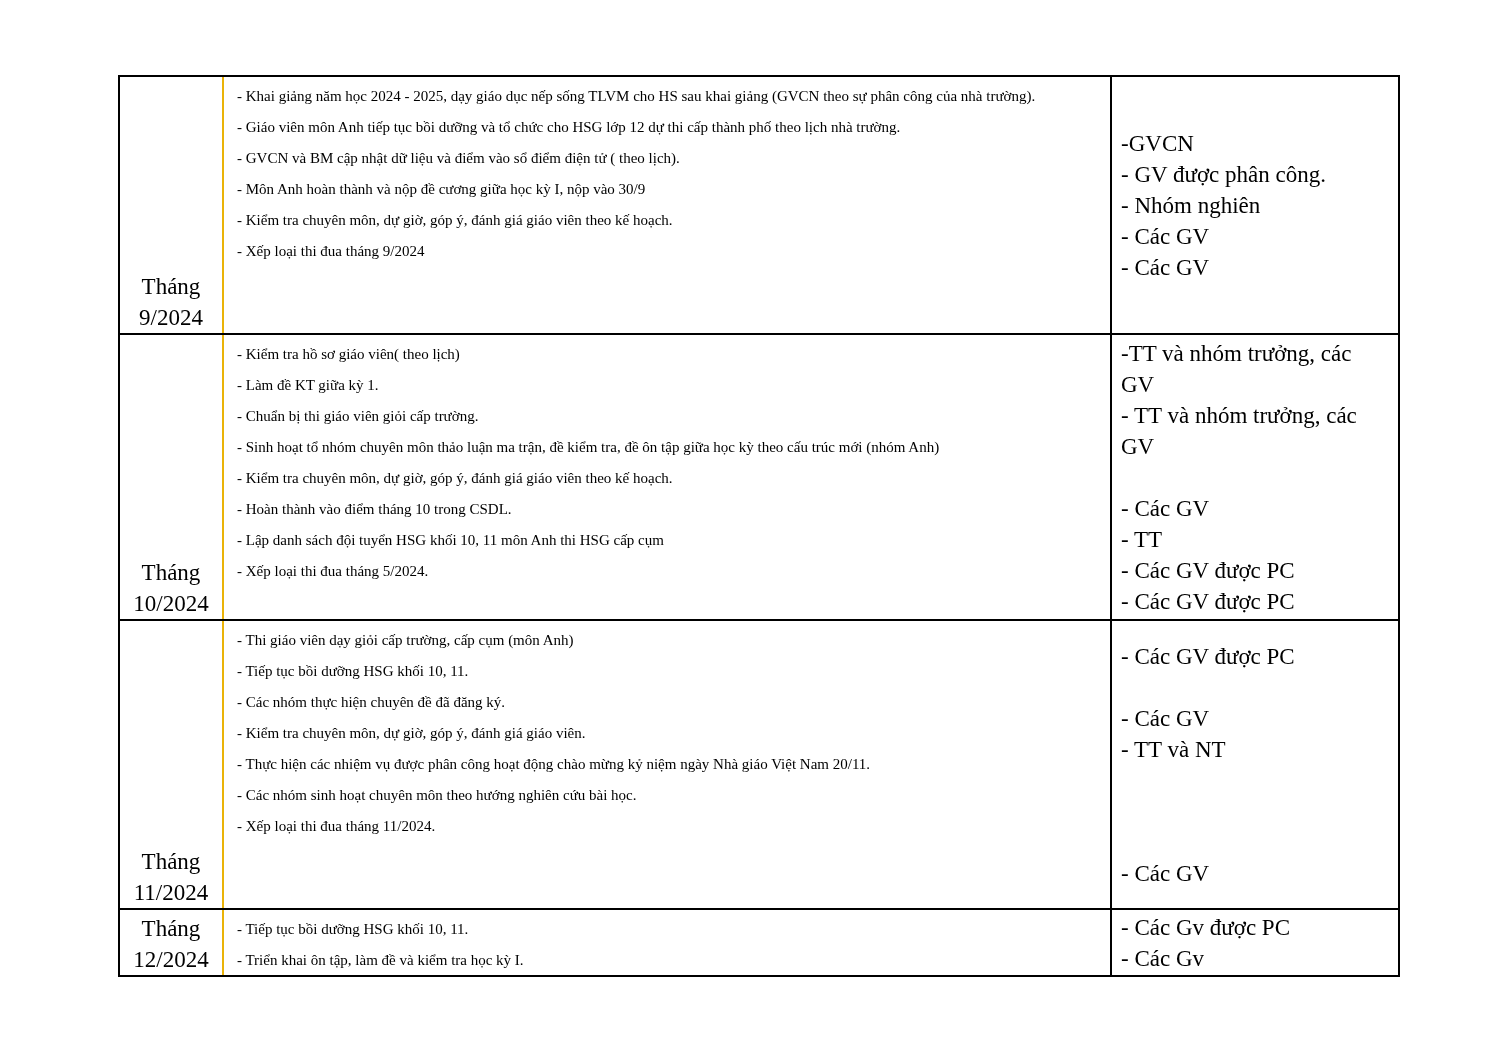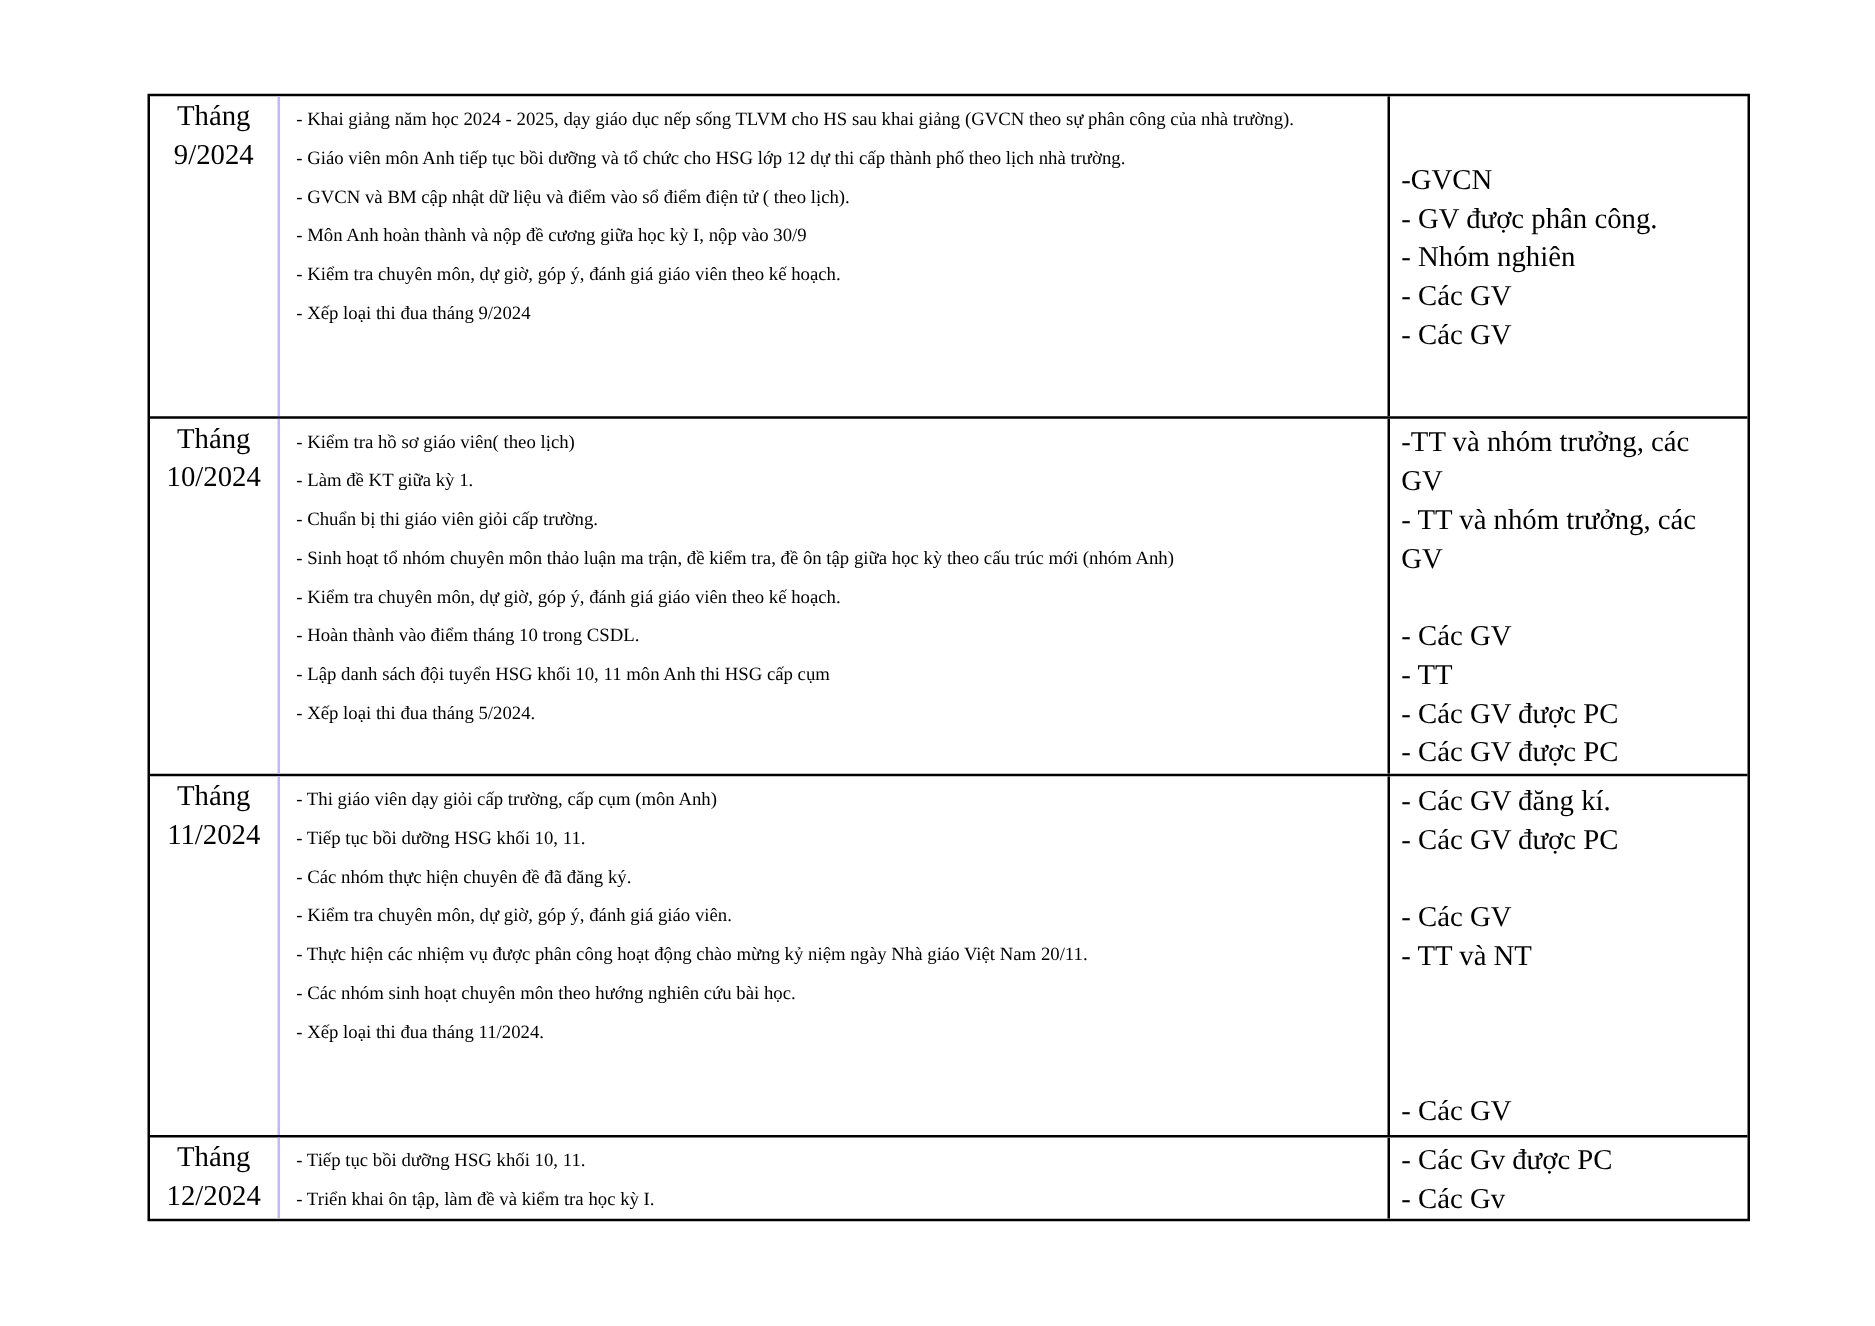--- a/index.html
+++ b/index.html
@@ -25,23 +25,23 @@
   }
   .row { display: flex; overflow: hidden; }
   .row + .row { border-top: 2px solid #000000; }
   .row-0 { height: 256px; }
   .row-1 { height: 286px; }
   .row-2 { height: 289px; }
   .row-3 { height: 67px; }
   .cell { overflow: hidden; }
   .month {
     flex: 0 0 104px;
-    border-right: 2px solid #c4b5fd;
+    border-right: 2px solid #eab308;
     display: flex; flex-direction: column;
-    justify-content: flex-start; align-items: center;
+    justify-content: flex-end; align-items: center;
     text-align: center;
   }
   .tasks {
     flex: 1 1 auto;
     padding: 4px 12px 0 13px;
   }
   .resp {
     flex: 0 0 288px;
     border-left: 2px solid #000000;
     display: flex; flex-direction: column;
@@ -124,21 +124,20 @@
     <div class="cell tasks">
           <p class="task">- Thi giáo viên dạy giỏi cấp trường, cấp cụm (môn Anh)</p>
           <p class="task">- Tiếp tục bồi dưỡng HSG khối 10, 11.</p>
           <p class="task">- Các nhóm thực hiện chuyên đề đã đăng ký.</p>
           <p class="task">- Kiểm tra chuyên môn, dự giờ, góp ý, đánh giá giáo viên.</p>
           <p class="task">- Thực hiện các nhiệm vụ được phân công hoạt động chào mừng kỷ niệm ngày Nhà giáo Việt Nam 20/11.</p>
           <p class="task">- Các nhóm sinh hoạt chuyên môn theo hướng nghiên cứu bài học.</p>
           <p class="task">- Xếp loại thi đua tháng 11/2024.</p>
         </div>
     <div class="cell resp">
-          <div class="resp-line">- Các GV đăng kí.</div>
           <div class="resp-line">- Các GV được PC</div>
           <div class="resp-line"></div>
           <div class="resp-line">- Các GV</div>
           <div class="resp-line">- TT và NT</div>
           <div class="resp-line"></div>
           <div class="resp-line"></div>
           <div class="resp-line"></div>
           <div class="resp-line">- Các GV</div>
         </div>
   </div>

